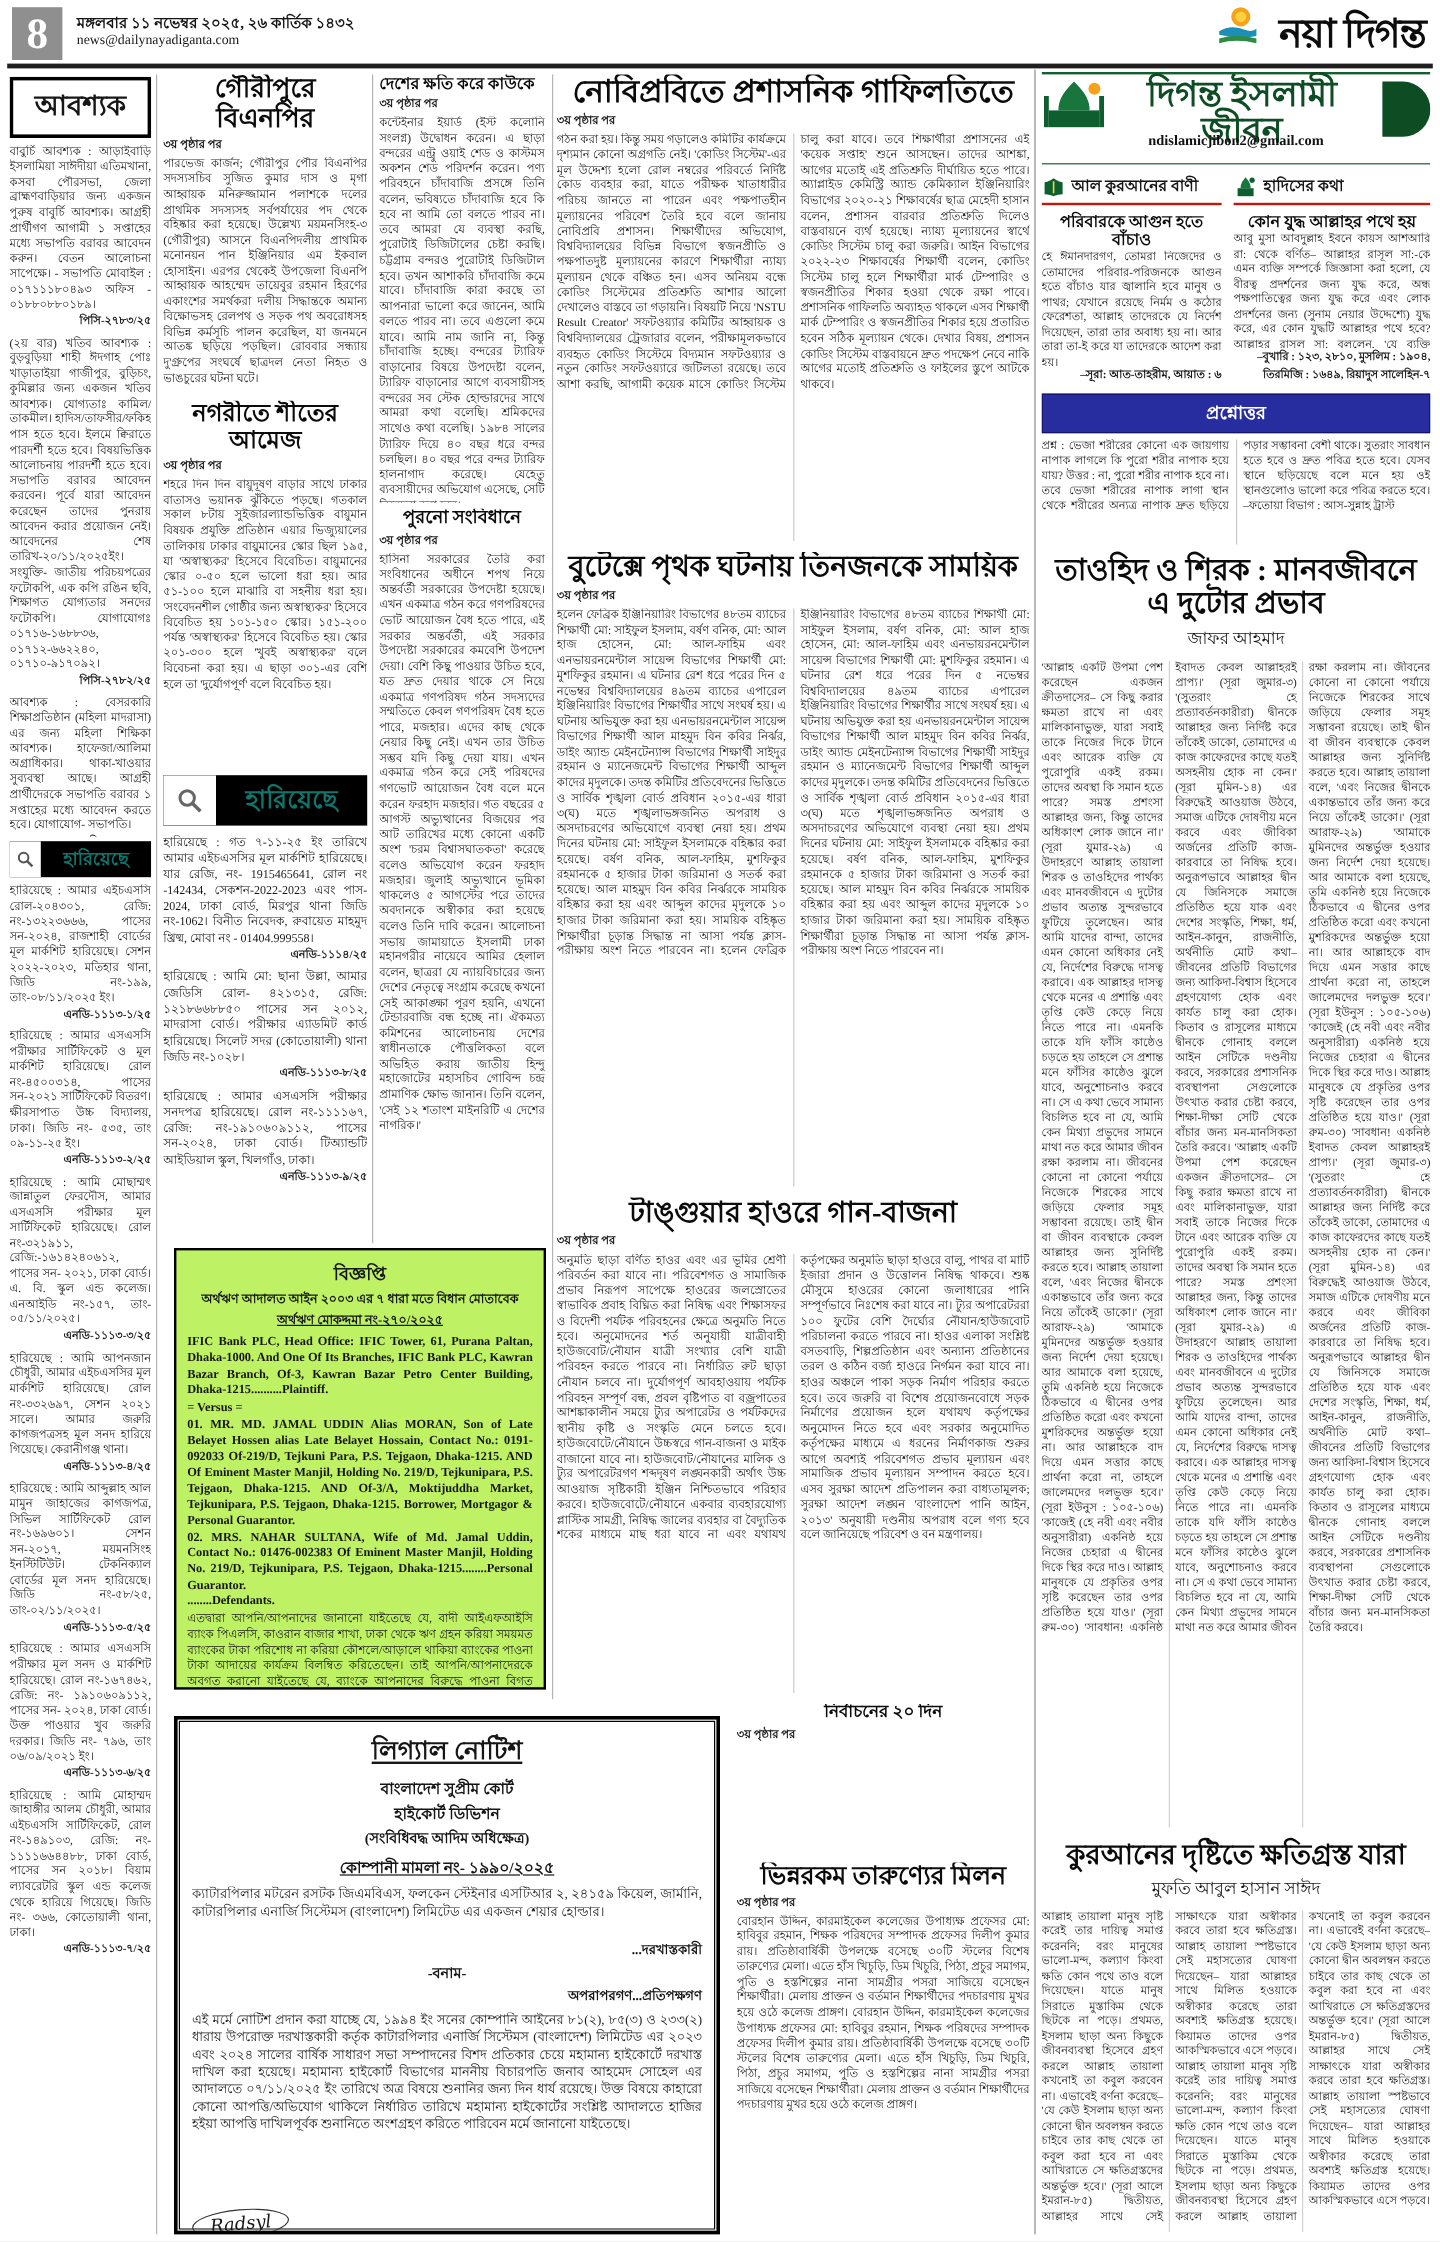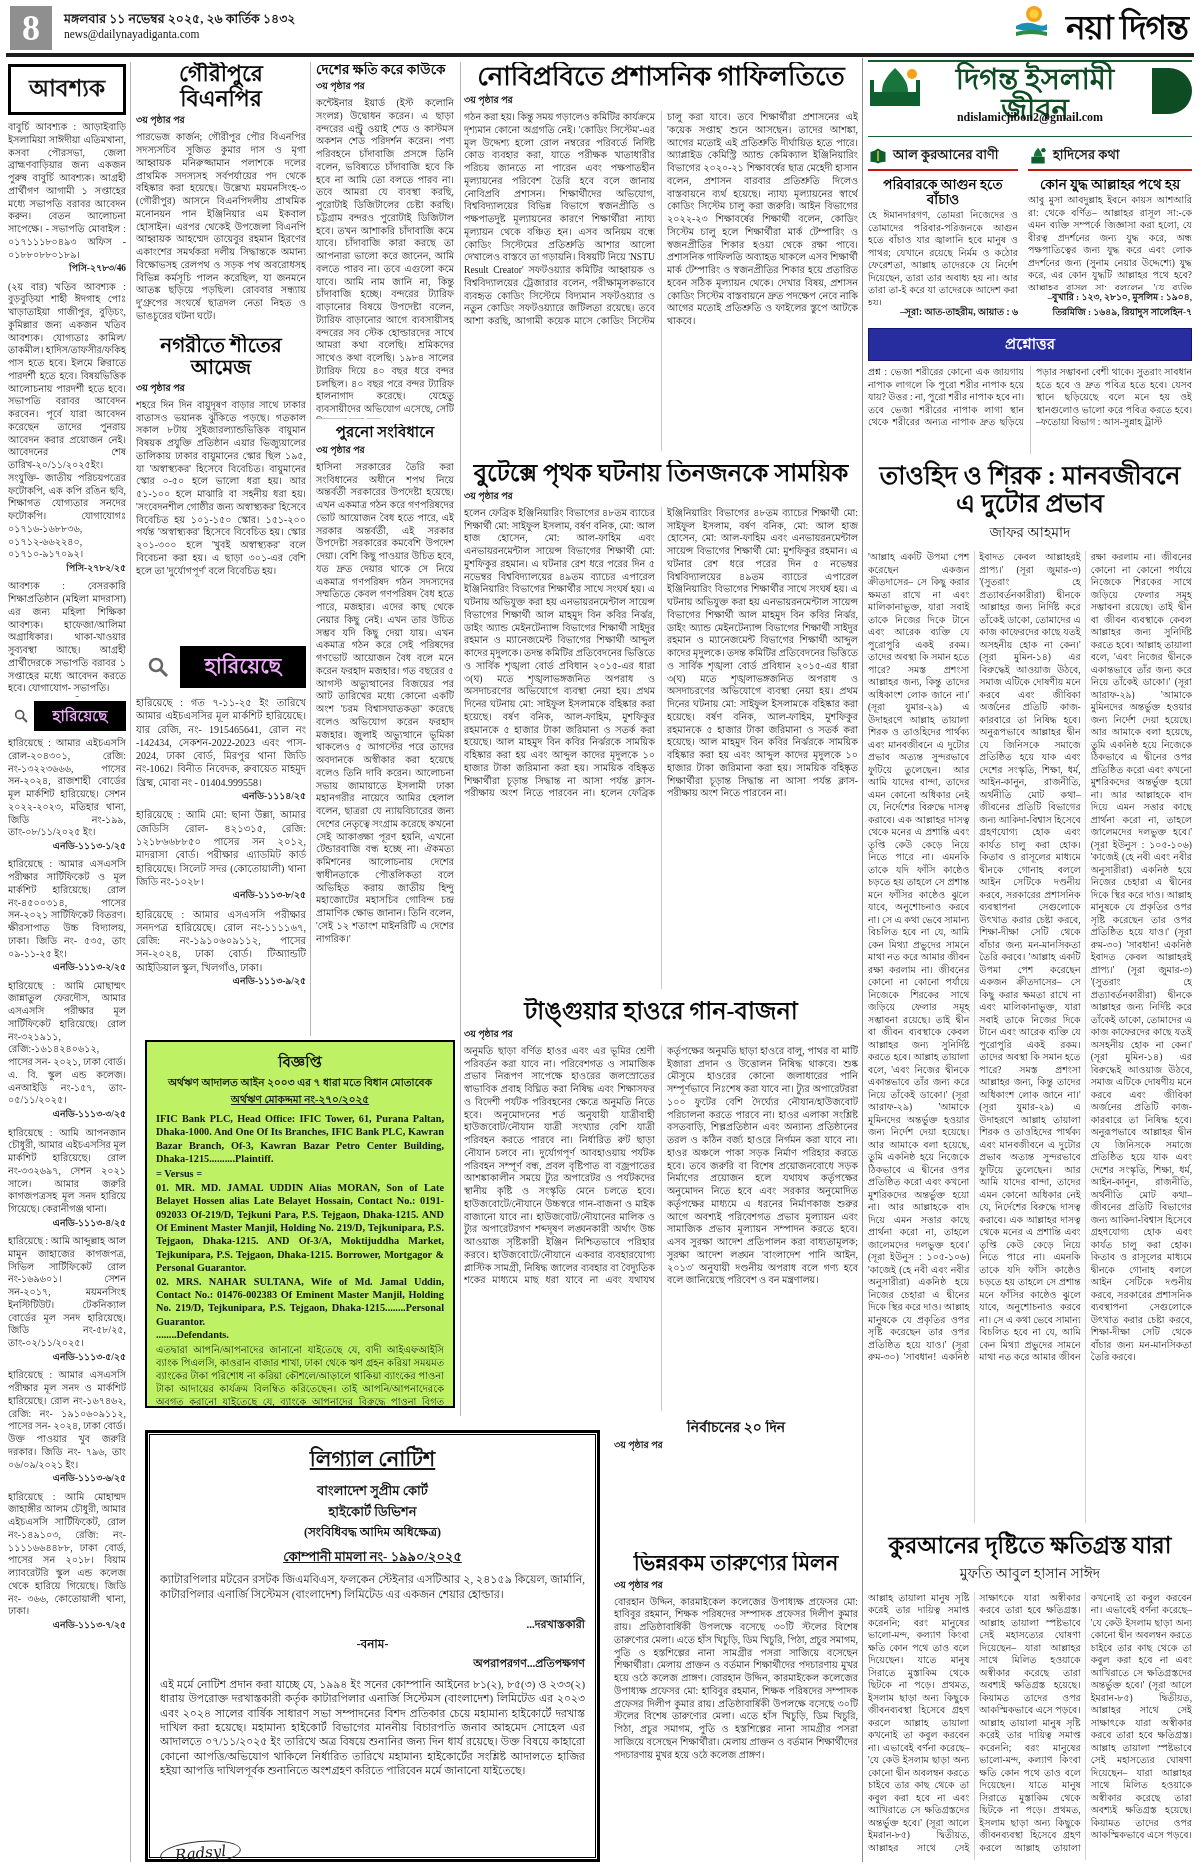--- a/index.html
+++ b/index.html
@@ -10,21 +10,21 @@
   .headline{font-weight:bold;color:#0b0b0b;line-height:1.12;}
   .cont-label{font-weight:bold;font-size:9.5px;margin:2px 0 3px 0;}
   .code-line{text-align:right;font-weight:bold;font-size:9.3px;margin:1px 0 6px 0;}
   .vline{position:absolute;width:1px;background:#b5b5b5;}
   
   .pagenum{left:10px;top:6px;width:42px;height:44px;background:#8f8f8f;color:#fff;
            display:flex;align-items:center;justify-content:center;font-size:36px;font-weight:bold;}
   .mast-rule{left:6px;top:53px;width:1188px;height:4px;background:#1f1f1f;}
   
   .need-box{border:3px solid #000;text-align:center;font-weight:bold;font-size:23px;padding:3px 0;}
-  .lost-bar{background:#000;color:#f0abfc;display:flex;align-items:center;overflow:hidden;}
+  .lost-bar{background:#000;color:#0f766e;display:flex;align-items:center;overflow:hidden;}
   .lost-bar .iconcell{background:#fff;display:flex;align-items:center;justify-content:center;}
   .lost-bar .lbl{flex:1;text-align:center;font-weight:bold;}
   .two-col{column-count:2;column-gap:12px;column-rule:1px solid #c9c9c9;}
   .three-col{column-count:3;column-gap:10px;column-rule:1px solid #cfcfcf;}
   .notice-box{border:2px solid #000;padding:8px 9px;box-sizing:border-box;background:#bef264;overflow:hidden;}
   .legal-box{border:3px solid #000;box-shadow:inset 0 0 0 1px #fff,inset 0 0 0 2px #000;
              padding:10px 12px;box-sizing:border-box;background:#fff;overflow:hidden;}
   .c{text-align:center;}
   .r{text-align:right;}
   .en{font-family:"Liberation Serif",serif;font-weight:bold;font-size:10.3px;line-height:1.3;text-align:justify;}
@@ -63,21 +63,21 @@
   <div class="vline" style="left:130px;top:62px;height:1800px;"></div>
   <div class="vline" style="left:310px;top:62px;height:974px;"></div>
   <div class="vline" style="left:460px;top:62px;height:1354px;"></div>
   <div class="vline" style="left:862px;top:58px;height:1804px;background:#8a8a8a;"></div>
 
   <div class="abs" style="left:8px;top:64px;width:118px;height:1798px;overflow:hidden;">
     <div class="need-box">আবশ্যক</div>
     <div style="height:6px;"></div>
     <div class="body-txt" style="height:576px;">
       <div><span>বাবুর্চি আবশ্যক : আড়াইবাড়ি ইসলামিয়া সাঈদীয়া এতিমখানা, কসবা পৌরসভা, জেলা ব্রাহ্মণবাড়িয়ার জন্য একজন পুরুষ বাবুর্চি আবশ্যক। আগ্রহী প্রার্থীগণ আগামী ১ সপ্তাহের মধ্যে সভাপতি বরাবর আবেদন করুন। বেতন আলোচনা সাপেক্ষে। - সভাপতি মোবাইল : ০১৭১১১৮০৪৯৩ অফিস - ০১৮৮০৮৮০১৮৯।</span></div>
-      <div class="code-line">পিসি-২৭৮৩/46</div>
+      <div class="code-line">পিসি-২৭৮৩/২৫</div>
       <div><span>(২য় বার) খতিব আবশ্যক : বুড়বুড়িয়া শাহী ঈদগাহ পোঃ খাড়াতাইয়া গাজীপুর, বুড়িচং, কুমিল্লার জন্য একজন খতিব আবশ্যক। যোগ্যতাঃ কামিল/তাকমীল। হাদিস/তাফসীর/ফকিহ পাস হতে হবে। ইলমে ক্বিরাতে পারদর্শী হতে হবে। বিষয়ভিত্তিক আলোচনায় পারদর্শী হতে হবে। সভাপতি বরাবর আবেদন করবেন। পূর্বে যারা আবেদন করেছেন তাদের পুনরায় আবেদন করার প্রয়োজন নেই। আবেদনের শেষ তারিখ-২০/১১/২০২৫ইং। সংযুক্তি- জাতীয় পরিচয়পত্রের ফটোকপি, এক কপি রঙিন ছবি, শিক্ষাগত যোগ্যতার সনদের ফটোকপি। যোগাযোগঃ ০১৭১৬-১৬৮৮৩৬, ০১৭১২-৬৬২২৪০, ০১৭১০-৯১৭০৯২।</span></div>
       <div class="code-line">পিসি-২৭৮২/২৫</div>
       <div><span>আবশ্যক : বেসরকারি শিক্ষাপ্রতিষ্ঠান (মহিলা মাদরাসা) এর জন্য মহিলা শিক্ষিকা আবশ্যক। হাফেজা/আলিমা অগ্রাধিকার। থাকা-খাওয়ার সুব্যবস্থা আছে। আগ্রহী প্রার্থীদেরকে সভাপতি বরাবর ১ সপ্তাহের মধ্যে আবেদন করতে হবে। যোগাযোগ- সভাপতি।</span></div>
       <div class="code-line">এনডি-১১১২/২৫</div>
     </div>
     <div class="lost-bar" style="height:30px;margin:4px 0 6px 0;">
       <span class="iconcell" style="width:26px;height:100%;">
         <svg width="16" height="16" viewBox="0 0 24 24">
             <circle cx="10" cy="10" r="6" fill="none" stroke="#555" stroke-width="2.5"></circle>
             <line x1="14.5" y1="14.5" x2="21" y2="21" stroke="#555" stroke-width="3"></line>

